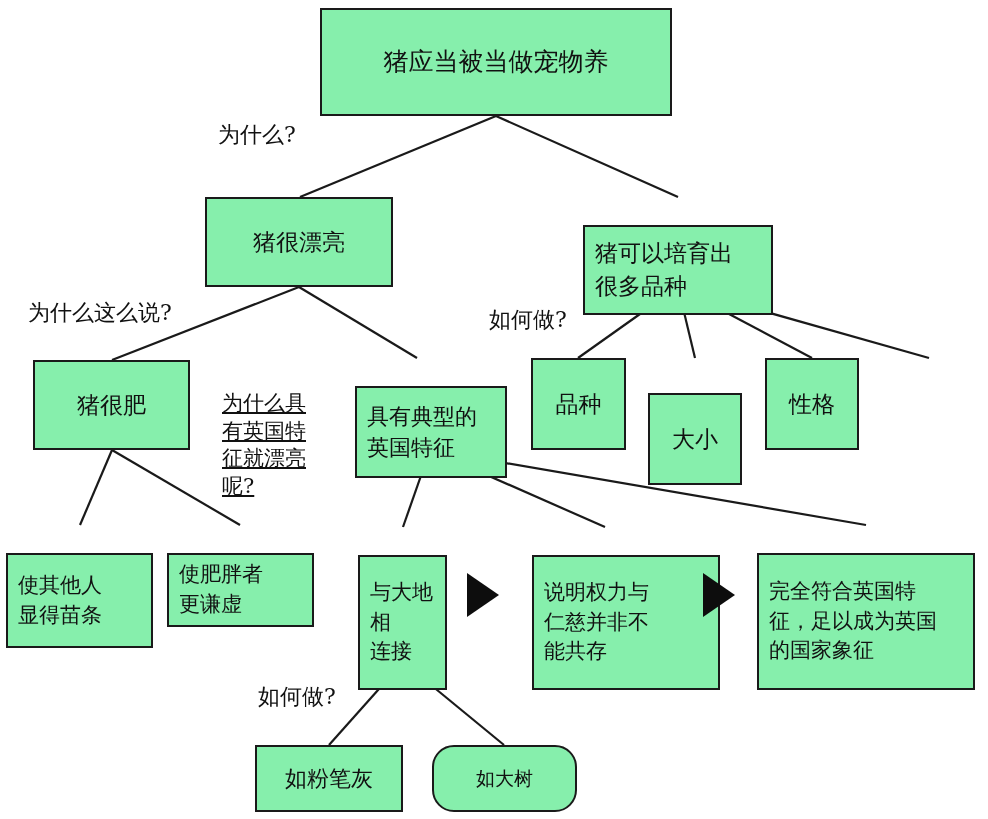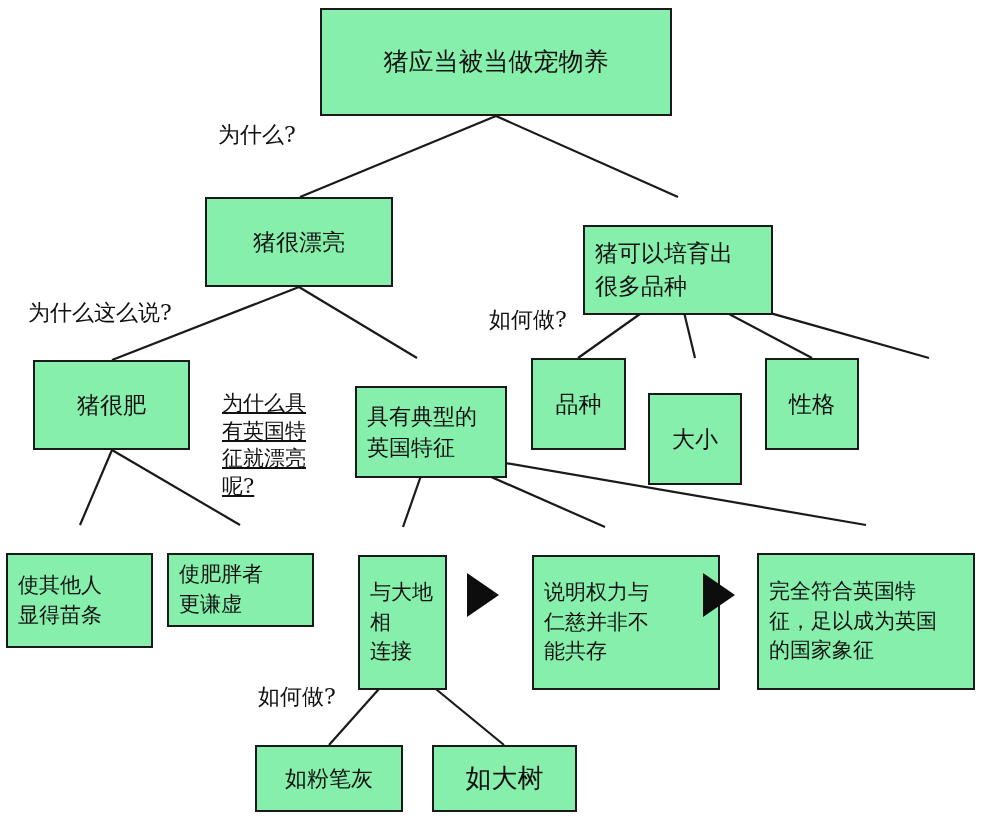--- a/index.html
+++ b/index.html
@@ -118,21 +118,21 @@
 能共存</div>
 
   <div class="arrow" style="left:703px; top:573px;"></div>
 
   <div class="node leftal" style="left:757px; top:525px; width:218px; height:137px; font-size:21px;">完全符合英国特
 征，足以成为英国
 的国家象征</div>
 
   <div class="node center" style="left:255px; top:745px; width:148px; height:67px; font-size:22px;">如粉笔灰</div>
 
-  <div class="node center" style="left:432px; top:745px; width:145px; height:67px; font-size:26px;">如大树</div>
+  <div class="node center" style="left:432px; top:745px; width:145px; height:67px; font-size:19px;border-radius:22px;">如大树</div>
 
   <div class="label" style="left:218px; top:120px; font-size:22px;">为什么?</div>
 
   <div class="label" style="left:28px; top:298px; font-size:22px;">为什么这么说?</div>
 
   <div class="label" style="left:222px; top:390px; font-size:21px;text-decoration:underline;">为什么具
 有英国特
 征就漂亮
 呢?</div>
 

